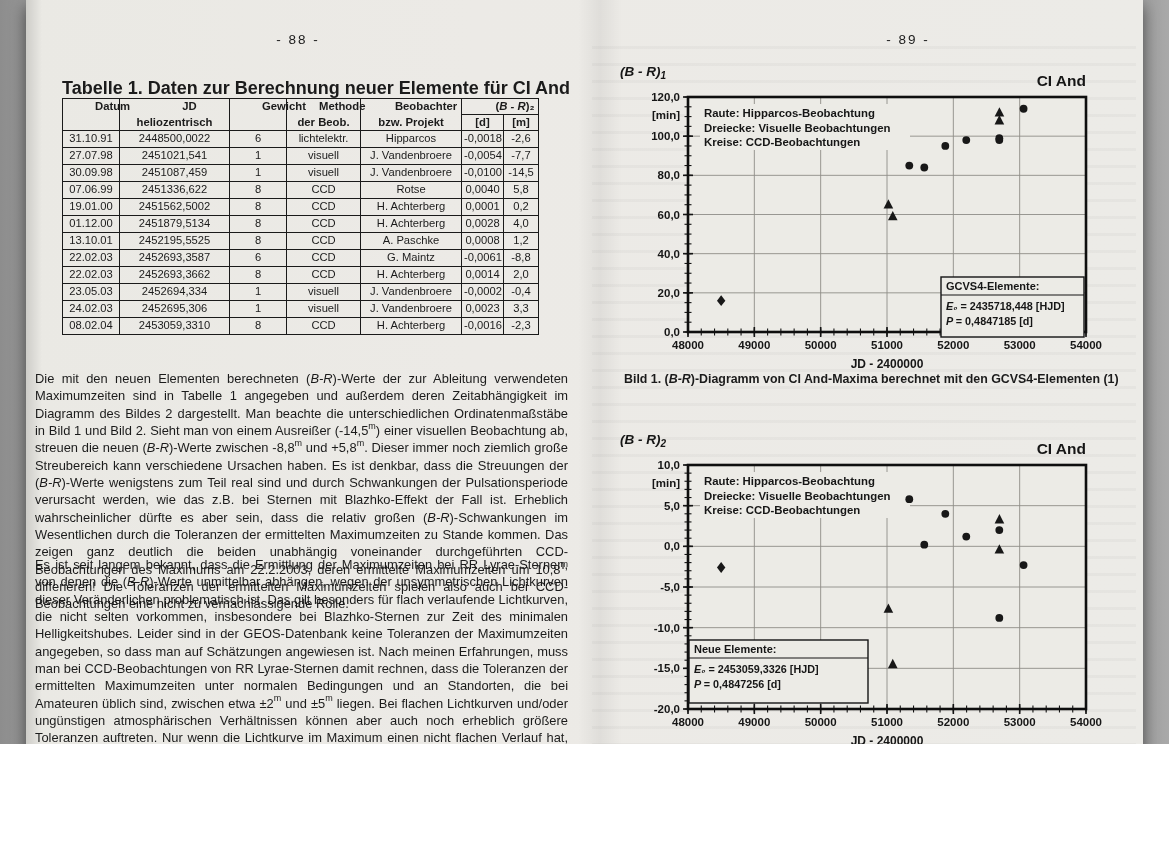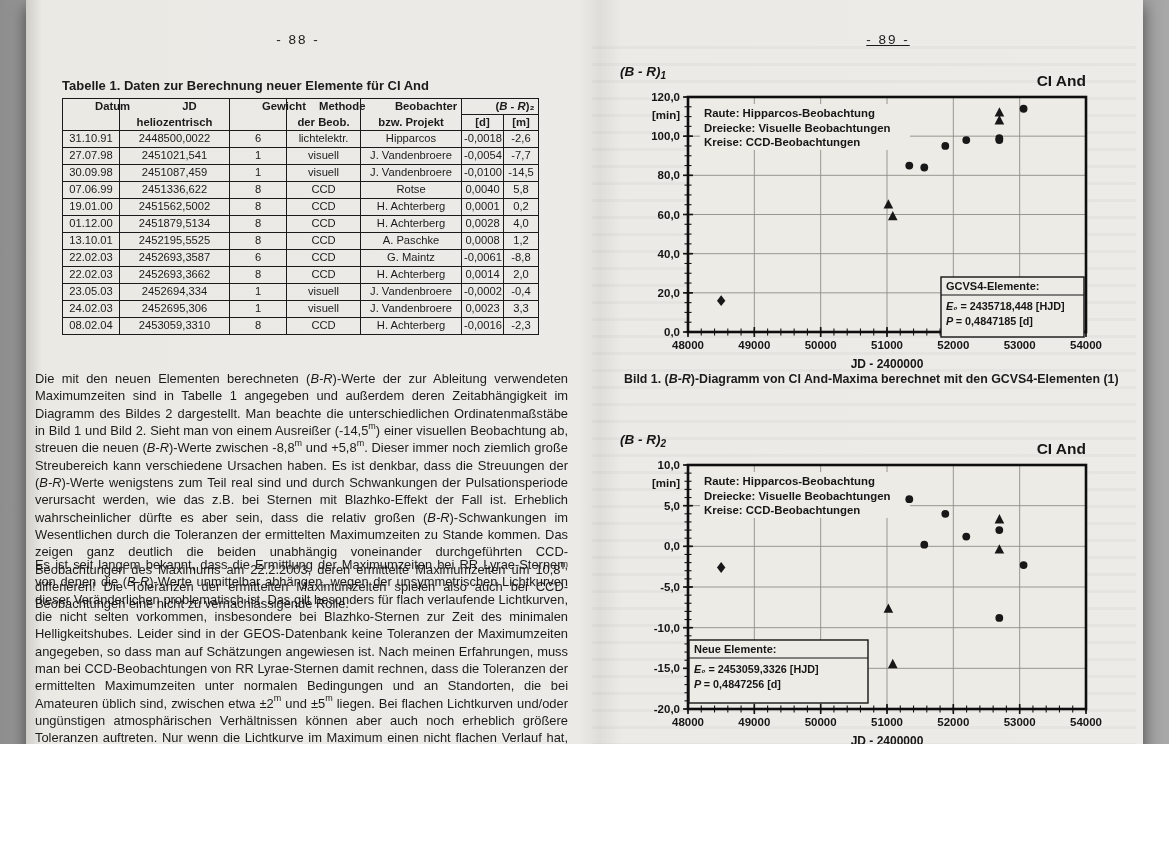--- a/index.html
+++ b/index.html
@@ -11,22 +11,22 @@
       radial-gradient(120% 26% at 0% 103%, rgba(0,0,0,.20), rgba(0,0,0,0) 42%),
       linear-gradient(90deg, rgba(0,0,0,.12), rgba(0,0,0,0) 16px),
       linear-gradient(90deg, rgba(0,0,0,0) 552px, rgba(0,0,0,.055) 574px, rgba(0,0,0,0) 596px),
       linear-gradient(90deg,#eae9e4,#eceae6 40%,#ecebe7);
     border-radius:0 0 9px 9px;
     box-shadow:0 6px 16px rgba(0,0,0,.55);}
   .bleed{position:absolute;left:592px;top:42px;width:544px;height:738px;
     background:repeating-linear-gradient(0deg, rgba(100,100,100,.05) 0 3px, rgba(0,0,0,0) 3px 17px);
     pointer-events:none;}
   .pagenum{position:absolute;top:32px;width:120px;text-align:center;font-size:13.5px;letter-spacing:2px;}
-  #pn-l{left:238px;} #pn-r{left:828px;text-decoration:underline;}
-  .tbl-title{position:absolute;left:62px;top:78px;font-weight:bold;font-size:13px;}
+  #pn-l{left:238px;} #pn-r{left:848px;}
+  .tbl-title{position:absolute;left:62px;top:78px;font-weight:bold;font-size:18px;}
   #t1{position:absolute;left:62px;top:98px;border-collapse:collapse;table-layout:fixed;width:476px;
     font-size:11.2px;}
   #t1 th,#t1 td{border:1.3px solid #1a1a1a;text-align:center;padding:0 2px;line-height:14.8px;}
   #t1 th{font-weight:bold;font-size:11.3px;}
   #t1 tr.h1 th{border-bottom:0;vertical-align:top;padding-left:32px;}
   #t1 tr.h1 th.br{border-bottom:1.3px solid #1a1a1a;margin-top:44px;}
   #t1 tr.h2 th{border-top:0;}
   #t1 tbody td{height:16px;}
   .para{position:absolute;left:35px;width:533px;font-size:12.9px;line-height:17.35px;
     text-align:justify;}

